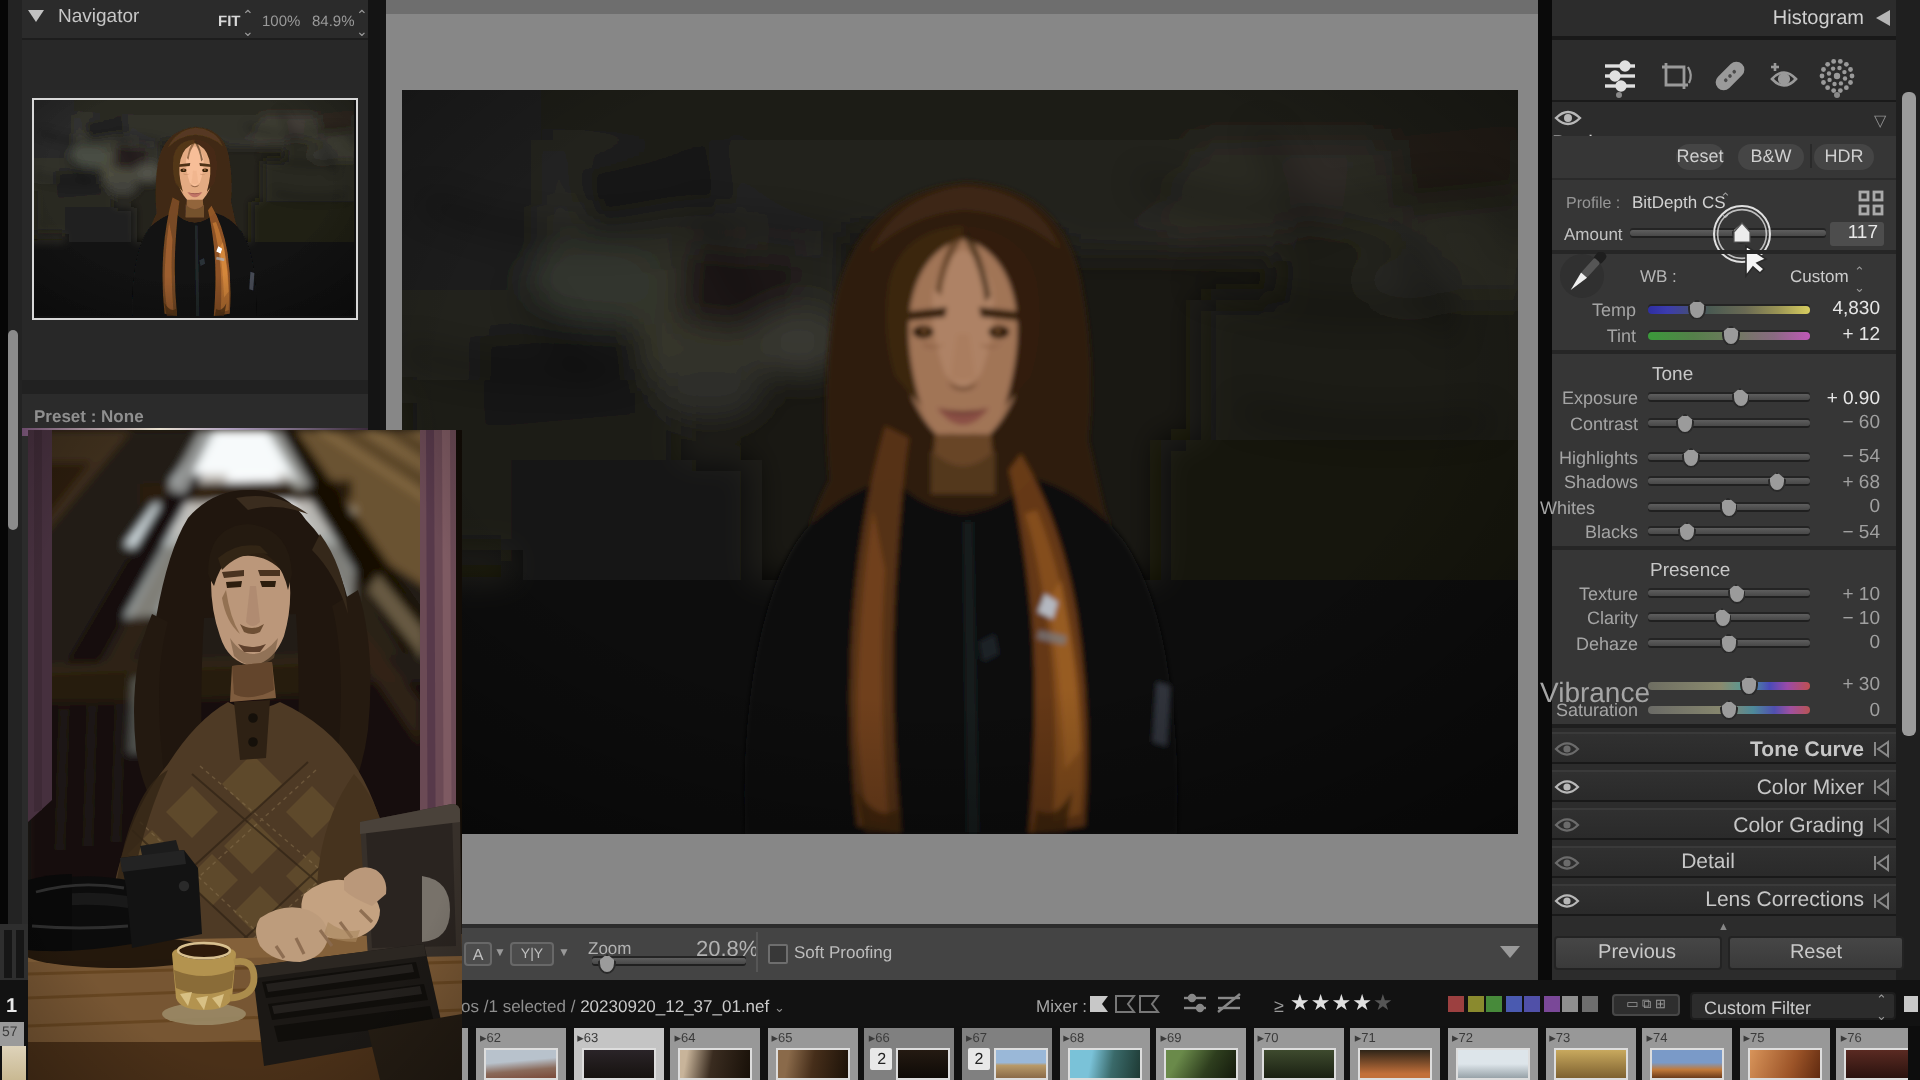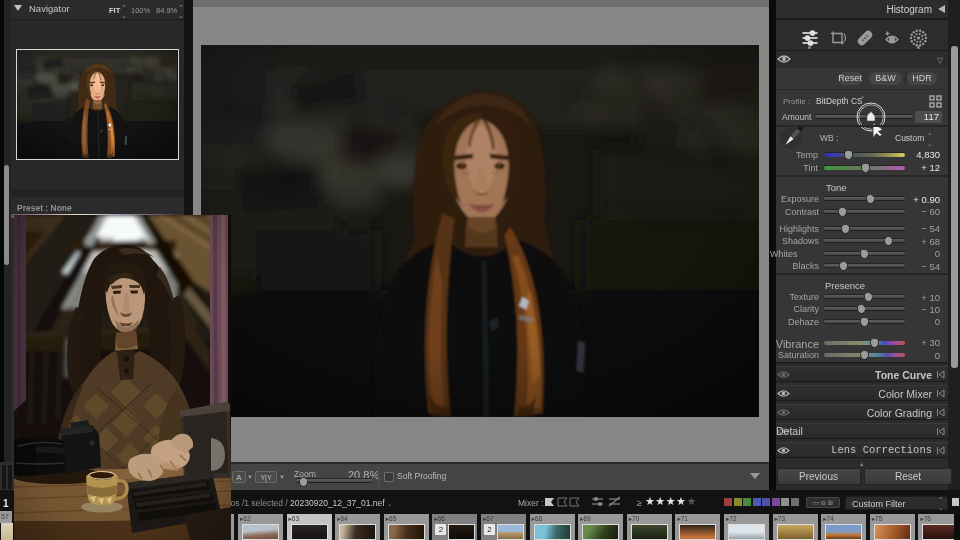--- a/index.html
+++ b/index.html
@@ -231,21 +231,21 @@
       <div class="knob" style="left:863.5px;top:292px;"></div>
       <div class="abs val" style="left:899px;top:291.5px;width:41px;">+ 10</div>
       <div class="abs" style="left:770px;top:304px;width:49px;text-align:right;color:#a5a5a5;font-size:9px;">Clarity</div>
       <div class="track" style="left:824px;top:307px;width:81px;"></div>
       <div class="knob" style="left:856.5px;top:304px;"></div>
       <div class="abs val" style="left:899px;top:303.5px;width:41px;">− 10</div>
       <div class="abs" style="left:770px;top:316.5px;width:49px;text-align:right;color:#a5a5a5;font-size:9px;">Dehaze</div>
       <div class="track" style="left:824px;top:319.5px;width:81px;"></div>
       <div class="knob" style="left:859.9px;top:316.5px;"></div>
       <div class="abs val" style="left:899px;top:316px;width:41px;">0</div>
-      <div class="abs" style="left:770px;top:337.7px;width:49px;text-align:right;color:#a5a5a5;font-size:11px;">Vibrance</div>
+      <div class="abs" style="left:770px;top:337.7px;width:49px;text-align:right;color:#a5a5a5;font-size:14px;">Vibrance</div>
       <div class="abs val" style="left:899px;top:337.2px;width:41px;">+ 30</div>
       <div class="abs" style="left:770px;top:350.2px;width:49px;text-align:right;color:#a5a5a5;font-size:9px;">Saturation</div>
       <div class="abs val" style="left:899px;top:349.7px;width:41px;">0</div>
     </div>
   <div class="abs" style="left:824px;top:340.5px;width:81px;height:4px;border-radius:2px;background:linear-gradient(90deg,#6e6e62,#8a8a6e 45%,#4e9a9a 62%,#4a4ab8 75%,#9a4aa8 86%,#c05050);"></div>
   <div class="abs" style="left:824px;top:353px;width:81px;height:4px;border-radius:2px;background:linear-gradient(90deg,#6a6a66,#88886e 48%,#4e8a9a 65%,#5050b0 78%,#a050a0 88%,#b85454);"></div>
   <div class="knob" style="left:870px;top:337.5px;"></div>
   <div class="knob" style="left:860px;top:350px;"></div>
 
   <div class="abs" style="left:776px;top:362px;width:172px;height:2px;background:#1e1e1e;"></div>
@@ -279,31 +279,31 @@
       <div class="abs" style="left:776px;top:406.5px;width:156px;text-align:right;color:#c6c6c6;font-size:10.5px;">Color Grading</div>
       <svg class="abs" style="left:936px;top:408px;" width="10" height="9" viewBox="0 0 10 9">
         <path d="M8 1 L3 4.5 L8 8 Z" fill="none" stroke="#888" stroke-width="1"></path>
         <line x1="1.5" y1="1" x2="1.5" y2="8" stroke="#888"></line>
       </svg>
       <div class="abs" style="left:776px;top:422.5px;width:172px;height:16px;background:linear-gradient(#303030,#2a2a2a);border-top:1px solid #3a3a3a;border-bottom:1px solid #191919;"></div>
       <svg class="abs" style="left:777px;top:426.5px;opacity:0.45;" width="13" height="9" viewBox="0 0 13 9">
         <path d="M1 4.5 Q6.5 -1 12 4.5 Q6.5 10 1 4.5Z" fill="none" stroke="#b8b8b8" stroke-width="1.1"></path>
         <circle cx="6.5" cy="4.5" r="1.8" fill="#b8b8b8"></circle>
       </svg>
-      <div class="abs" style="left:776px;top:425px;width:156px;text-align:left;color:#c6c6c6;font-size:10.5px;">Detail</div>
+      <div class="abs" style="left:776px;top:425px;width:156px;text-align:center;color:#c6c6c6;font-size:10.5px;">Detail</div>
       <svg class="abs" style="left:936px;top:426.5px;" width="10" height="9" viewBox="0 0 10 9">
         <path d="M8 1 L3 4.5 L8 8 Z" fill="none" stroke="#888" stroke-width="1"></path>
         <line x1="1.5" y1="1" x2="1.5" y2="8" stroke="#888"></line>
       </svg>
       <div class="abs" style="left:776px;top:441.5px;width:172px;height:16px;background:linear-gradient(#303030,#2a2a2a);border-top:1px solid #3a3a3a;border-bottom:1px solid #191919;"></div>
       <svg class="abs" style="left:777px;top:445.5px;opacity:1;" width="13" height="9" viewBox="0 0 13 9">
         <path d="M1 4.5 Q6.5 -1 12 4.5 Q6.5 10 1 4.5Z" fill="none" stroke="#b8b8b8" stroke-width="1.1"></path>
         <circle cx="6.5" cy="4.5" r="1.8" fill="#b8b8b8"></circle>
       </svg>
-      <div class="abs" style="left:776px;top:444px;width:156px;text-align:right;color:#c6c6c6;font-size:10.5px;font-family:Liberation Mono, monospace;">Lens Corrections</div>
+      <div class="abs" style="left:776px;top:444px;width:156px;text-align:right;color:#c6c6c6;font-size:10.5px;">Lens Corrections</div>
       <svg class="abs" style="left:936px;top:445.5px;" width="10" height="9" viewBox="0 0 10 9">
         <path d="M8 1 L3 4.5 L8 8 Z" fill="none" stroke="#888" stroke-width="1"></path>
         <line x1="1.5" y1="1" x2="1.5" y2="8" stroke="#888"></line>
       </svg>
     </div>
 
   <div class="abs" style="left:776px;top:458px;width:172px;height:8px;background:#2c2c2c;"></div>
   <div class="abs" style="left:859px;top:461px;color:#888;font-size:5.5px;">▲</div>
   <div class="abs" style="left:776.5px;top:467.5px;width:84px;height:17px;background:linear-gradient(#464646,#3a3a3a);border:1px solid #232323;border-radius:2px;color:#c9c9c9;font-size:10px;text-align:center;line-height:16px;">Previous</div>
   <div class="abs" style="left:864px;top:467.5px;width:88px;height:17px;background:linear-gradient(#464646,#3a3a3a);border:1px solid #232323;border-radius:2px;color:#c9c9c9;font-size:10px;text-align:center;line-height:16px;">Reset</div>

